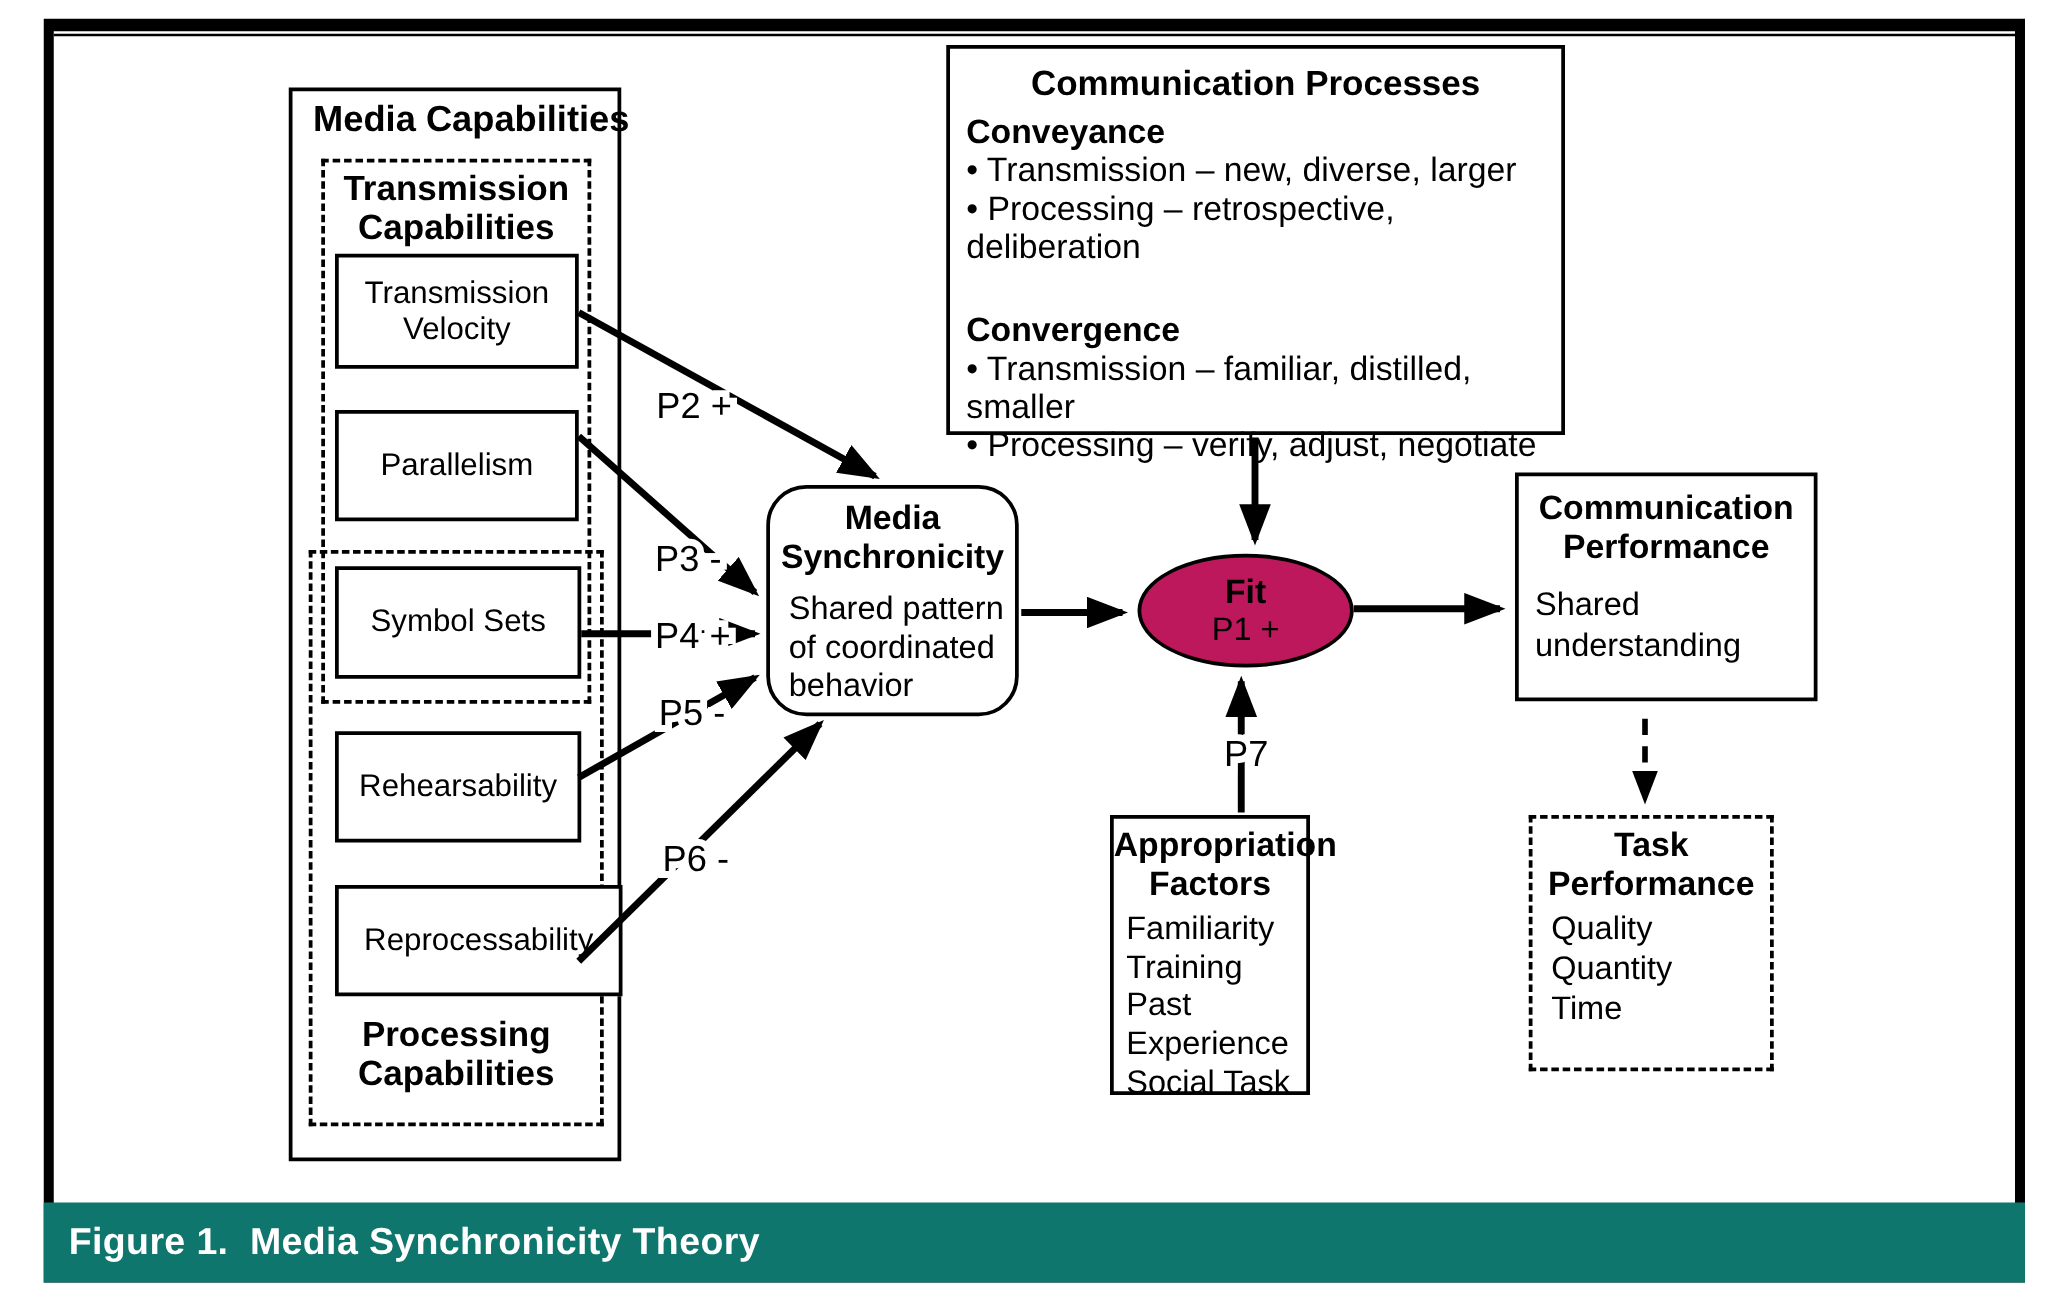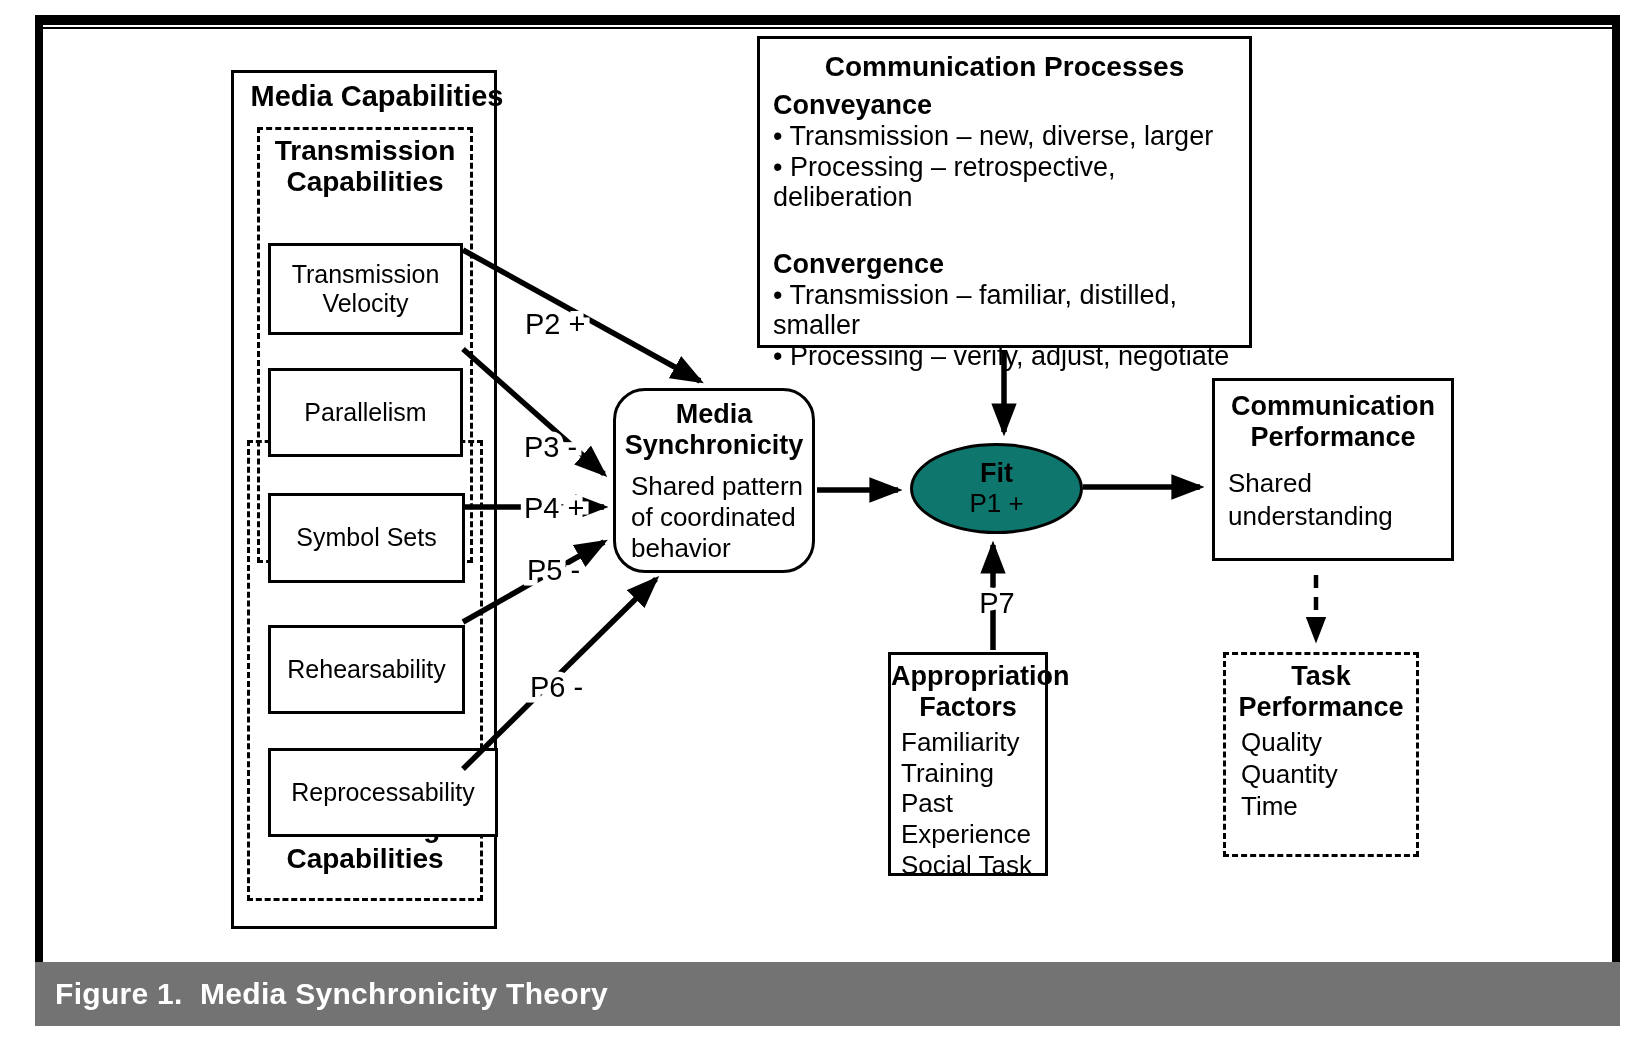--- a/index.html
+++ b/index.html
@@ -6,45 +6,45 @@
   .stage{
     position:relative;width:1643px;height:1042px;background:#ffffff;
     font-family:"Liberation Sans", sans-serif;color:#000;overflow:hidden;
   }
   .frame{
     position:absolute;left:35px;top:15px;width:1585px;height:1011px;
     border:8px solid #000;border-top-width:10px;box-sizing:border-box;
   }
   .frame-topline{position:absolute;left:43px;top:27px;width:1569px;height:2px;background:#000;}
   .caption-bar{
-    position:absolute;left:35px;top:962px;width:1585px;height:64px;background:#737373;
+    position:absolute;left:35px;top:962px;width:1585px;height:64px;background:#0f766e;
     display:flex;align-items:center;box-sizing:border-box;padding-left:20px;
   }
   .caption-text{color:#fff;font-size:30px;font-weight:bold;letter-spacing:.3px;}
   .box{position:absolute;box-sizing:border-box;border:3px solid #000;background:#fff;}
   .dashed{border-style:dashed;background:transparent;}
   .small-box{display:flex;align-items:center;justify-content:center;text-align:center;
-    font-size:25px;line-height:1.18;padding:0 2px;margin-top:40px;}
+    font-size:25px;line-height:1.18;padding:0 2px;}
   .center-title{font-weight:bold;text-align:center;}
   .mediacap-title{position:absolute;left:231px;top:80px;width:292px;font-size:29px;}
   .group-label{font-size:28px;line-height:1.12;}
   .trans-label{position:absolute;left:257px;top:135px;width:216px;}
   .proc-label{position:absolute;left:247px;top:812px;width:236px;}
   .ms-box{padding-top:8px;}
   .ms-title{font-size:27px;line-height:1.15;}
   .ms-body{font-size:26px;line-height:1.2;text-align:left;padding-left:15px;margin-top:10px;}
   .cproc-box{padding-top:12px;}
   .cproc-title{font-size:28px;line-height:1.12;}
   .cproc-content{padding-left:13px;padding-right:6px;text-align:left;}
   .cproc-heading{font-weight:bold;font-size:27px;line-height:1.15;margin-top:8px;}
   .cproc-bullet{font-size:27px;line-height:1.13;}
   .cproc-heading.second{margin-top:36px;}
   .ellipse{
     position:absolute;left:910px;top:443px;width:173px;height:91px;box-sizing:border-box;
-    border:3px solid #000;border-radius:50%;background:#0f766e;
+    border:3px solid #000;border-radius:50%;background:#be185d;
     display:flex;flex-direction:column;align-items:center;justify-content:center;line-height:1.15;
   }
   .fit-title{font-weight:bold;font-size:27px;}
   .fit-prop{font-size:26px;}
   .cperf-box{padding-top:10px;}
   .side-title{font-size:27px;line-height:1.15;}
   .side-body{font-size:26px;line-height:1.25;text-align:left;padding-left:13px;margin-top:14px;}
   .task-box{padding-top:6px;}
   .list{margin-top:4px;padding-left:15px;text-align:left;font-size:26px;line-height:1.22;}
   .approp-box{padding-top:6px;}

